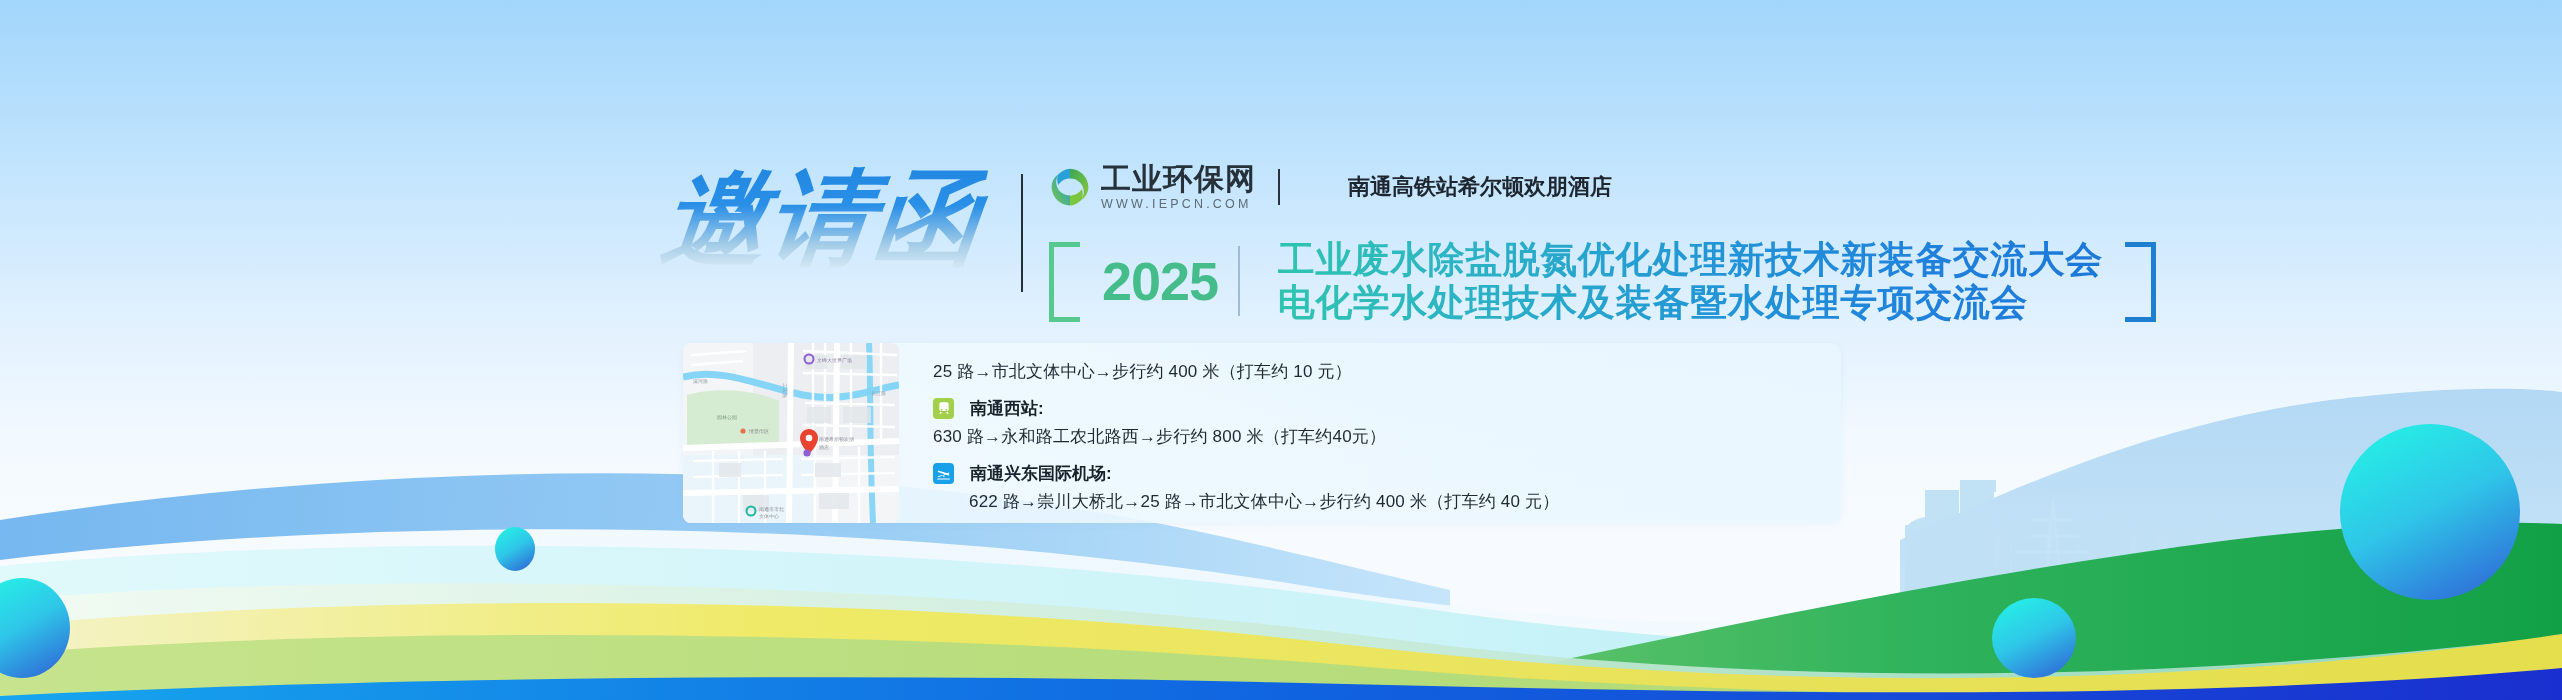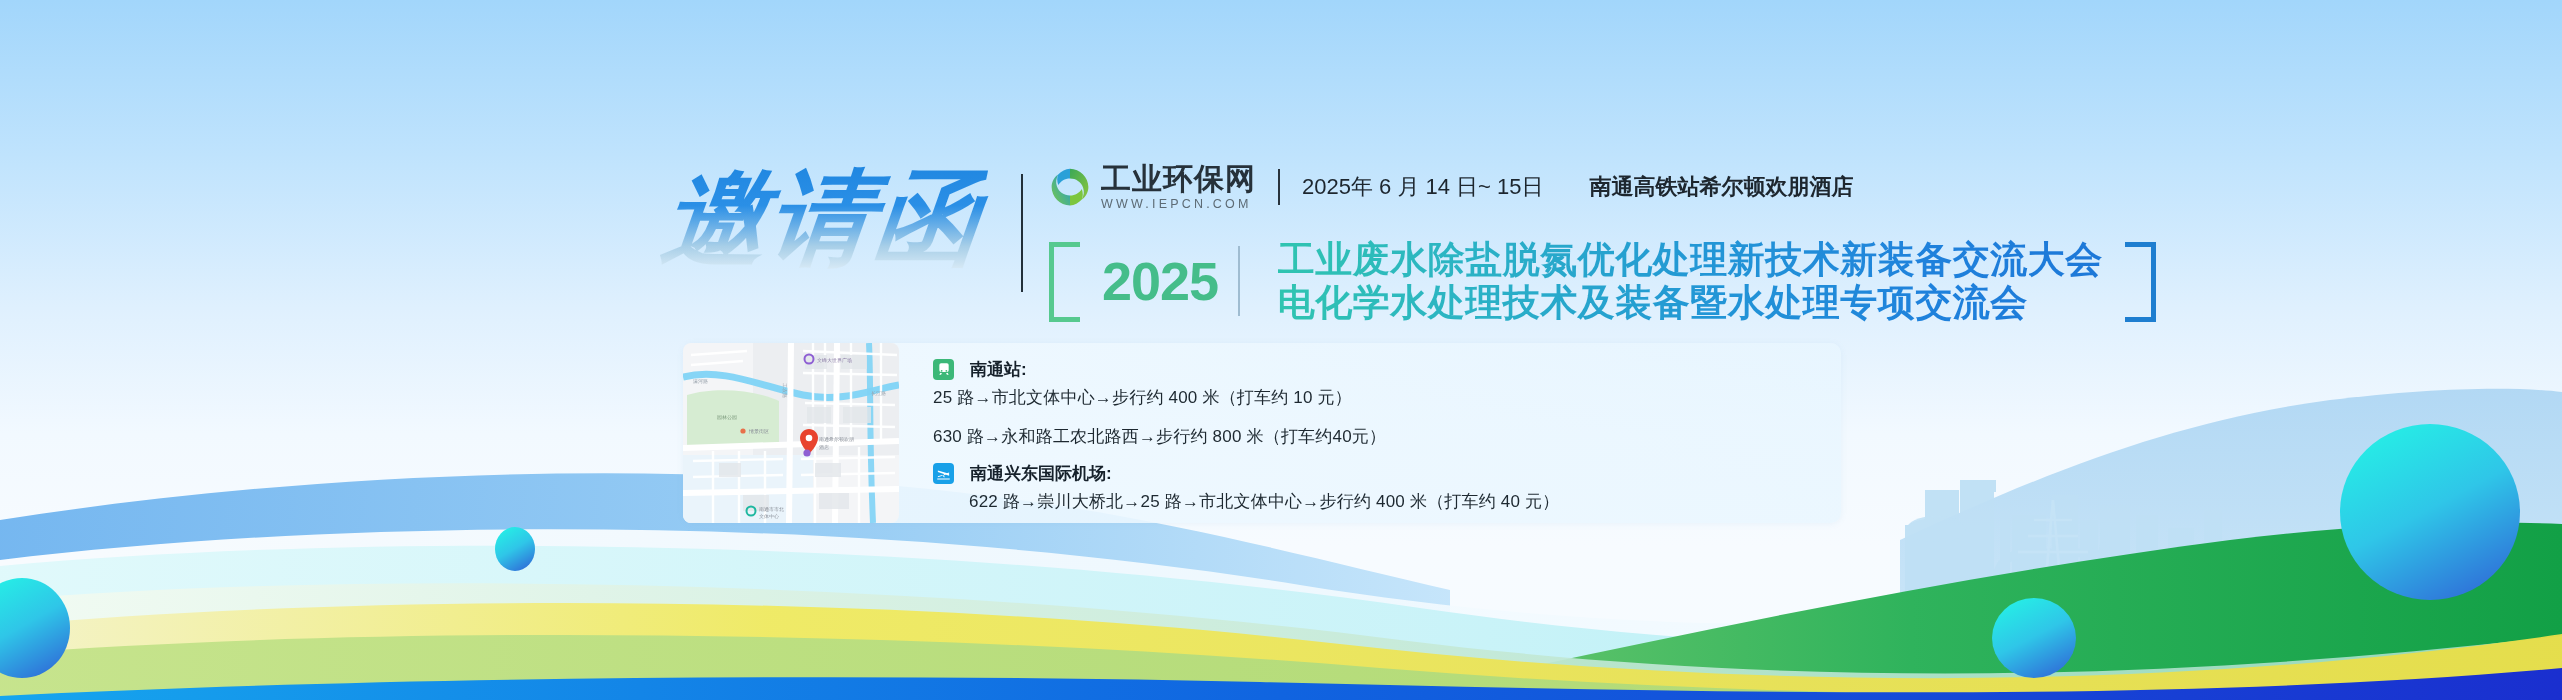--- a/index.html
+++ b/index.html
@@ -309,21 +309,20 @@
             <path d="M50,51 C45,56 39,60 32,60 L32,45 C40,45 46,41 50,35 C52,41 52,47 50,51 Z" fill="#7cc63e"></path>
           </svg>
           <div class="logo-text">
             <div class="logo-name">工业环保网</div>
             <div class="logo-url">WWW.IEPCN.COM</div>
           </div>
         </div>
 
         <div class="meta-divider"></div>
 
-        <div class="meta-date">2025年 6 月 14 日~ 15日</div>
         <div class="meta-venue">南通高铁站希尔顿欢朋酒店</div>
       </div>
 
       <div class="conf-row">
         <div class="bracket bracket-l"></div>
         <div class="year">2025</div>
         <div class="year-divider"></div>
         <div class="conf-lines">
           <div class="conf-line">工业废水除盐脱氮优化处理新技术新装备交流大会</div>
           <div class="conf-line">电化学水处理技术及装备暨水处理专项交流会</div>
@@ -391,31 +390,31 @@
         <text x="76" y="175" font-size="5" fill="#8a8f98" font-family="sans-serif">文体中心</text>
 
         <text x="100" y="40" font-size="5" fill="#98a2ac" font-family="sans-serif" transform="rotate(90 100 40)">工农路</text>
         <text x="10" y="40" font-size="5" fill="#98a2ac" font-family="sans-serif">濠河路</text>
         <text x="188" y="52" font-size="5" fill="#98a2ac" font-family="sans-serif">长江路</text>
       </svg>
     </div>
 
     <div class="routes">
 
+      <div class="route-detail">25 路→市北文体中心→步行约 400 米（打车约 10 元）</div>
+
       <div class="route-head">
-        <span class="route-icon" style="background:#3cb878;">
+        <span class="route-icon" style="background:#a3d04b;">
           <svg width="14" height="14" viewBox="0 0 24 24" fill="#ffffff">
             <path d="M7 2h10a3 3 0 0 1 3 3v9a3 3 0 0 1-3 3H7a3 3 0 0 1-3-3V5a3 3 0 0 1 3-3zm-1 4h12v4H6V6zm2 7.5a1.5 1.5 0 1 0 0 3 1.5 1.5 0 0 0 0-3zm8 0a1.5 1.5 0 1 0 0 3 1.5 1.5 0 0 0 0-3z"></path>
             <path d="M6 18l-2 4h3l1.4-3H6zm12 0l2 4h-3l-1.4-3H18z"></path>
           </svg>
         </span>
-        <span class="route-name">南通站:</span>
+        <span class="route-name">南通西站:</span>
       </div>
-      <div class="route-detail">25 路→市北文体中心→步行约 400 米（打车约 10 元）</div>
-
       <div class="route-detail">630 路→永和路工农北路西→步行约 800 米（打车约40元）</div>
 
       <div class="route-head">
         <span class="route-icon" style="background:#18a0e8;">
           <svg width="15" height="15" viewBox="0 0 24 24" fill="#ffffff">
             <path d="M21 15.5L3 9.5V7l18 5.2v3.3zM3 16.5l7-2.1 2.6 3.6H14L12.2 13 21 10.4v1.4L3 18v-1.5z"></path>
             <path d="M2 20h20v1.6H2z"></path>
           </svg>
         </span>
         <span class="route-name">南通兴东国际机场:</span>

